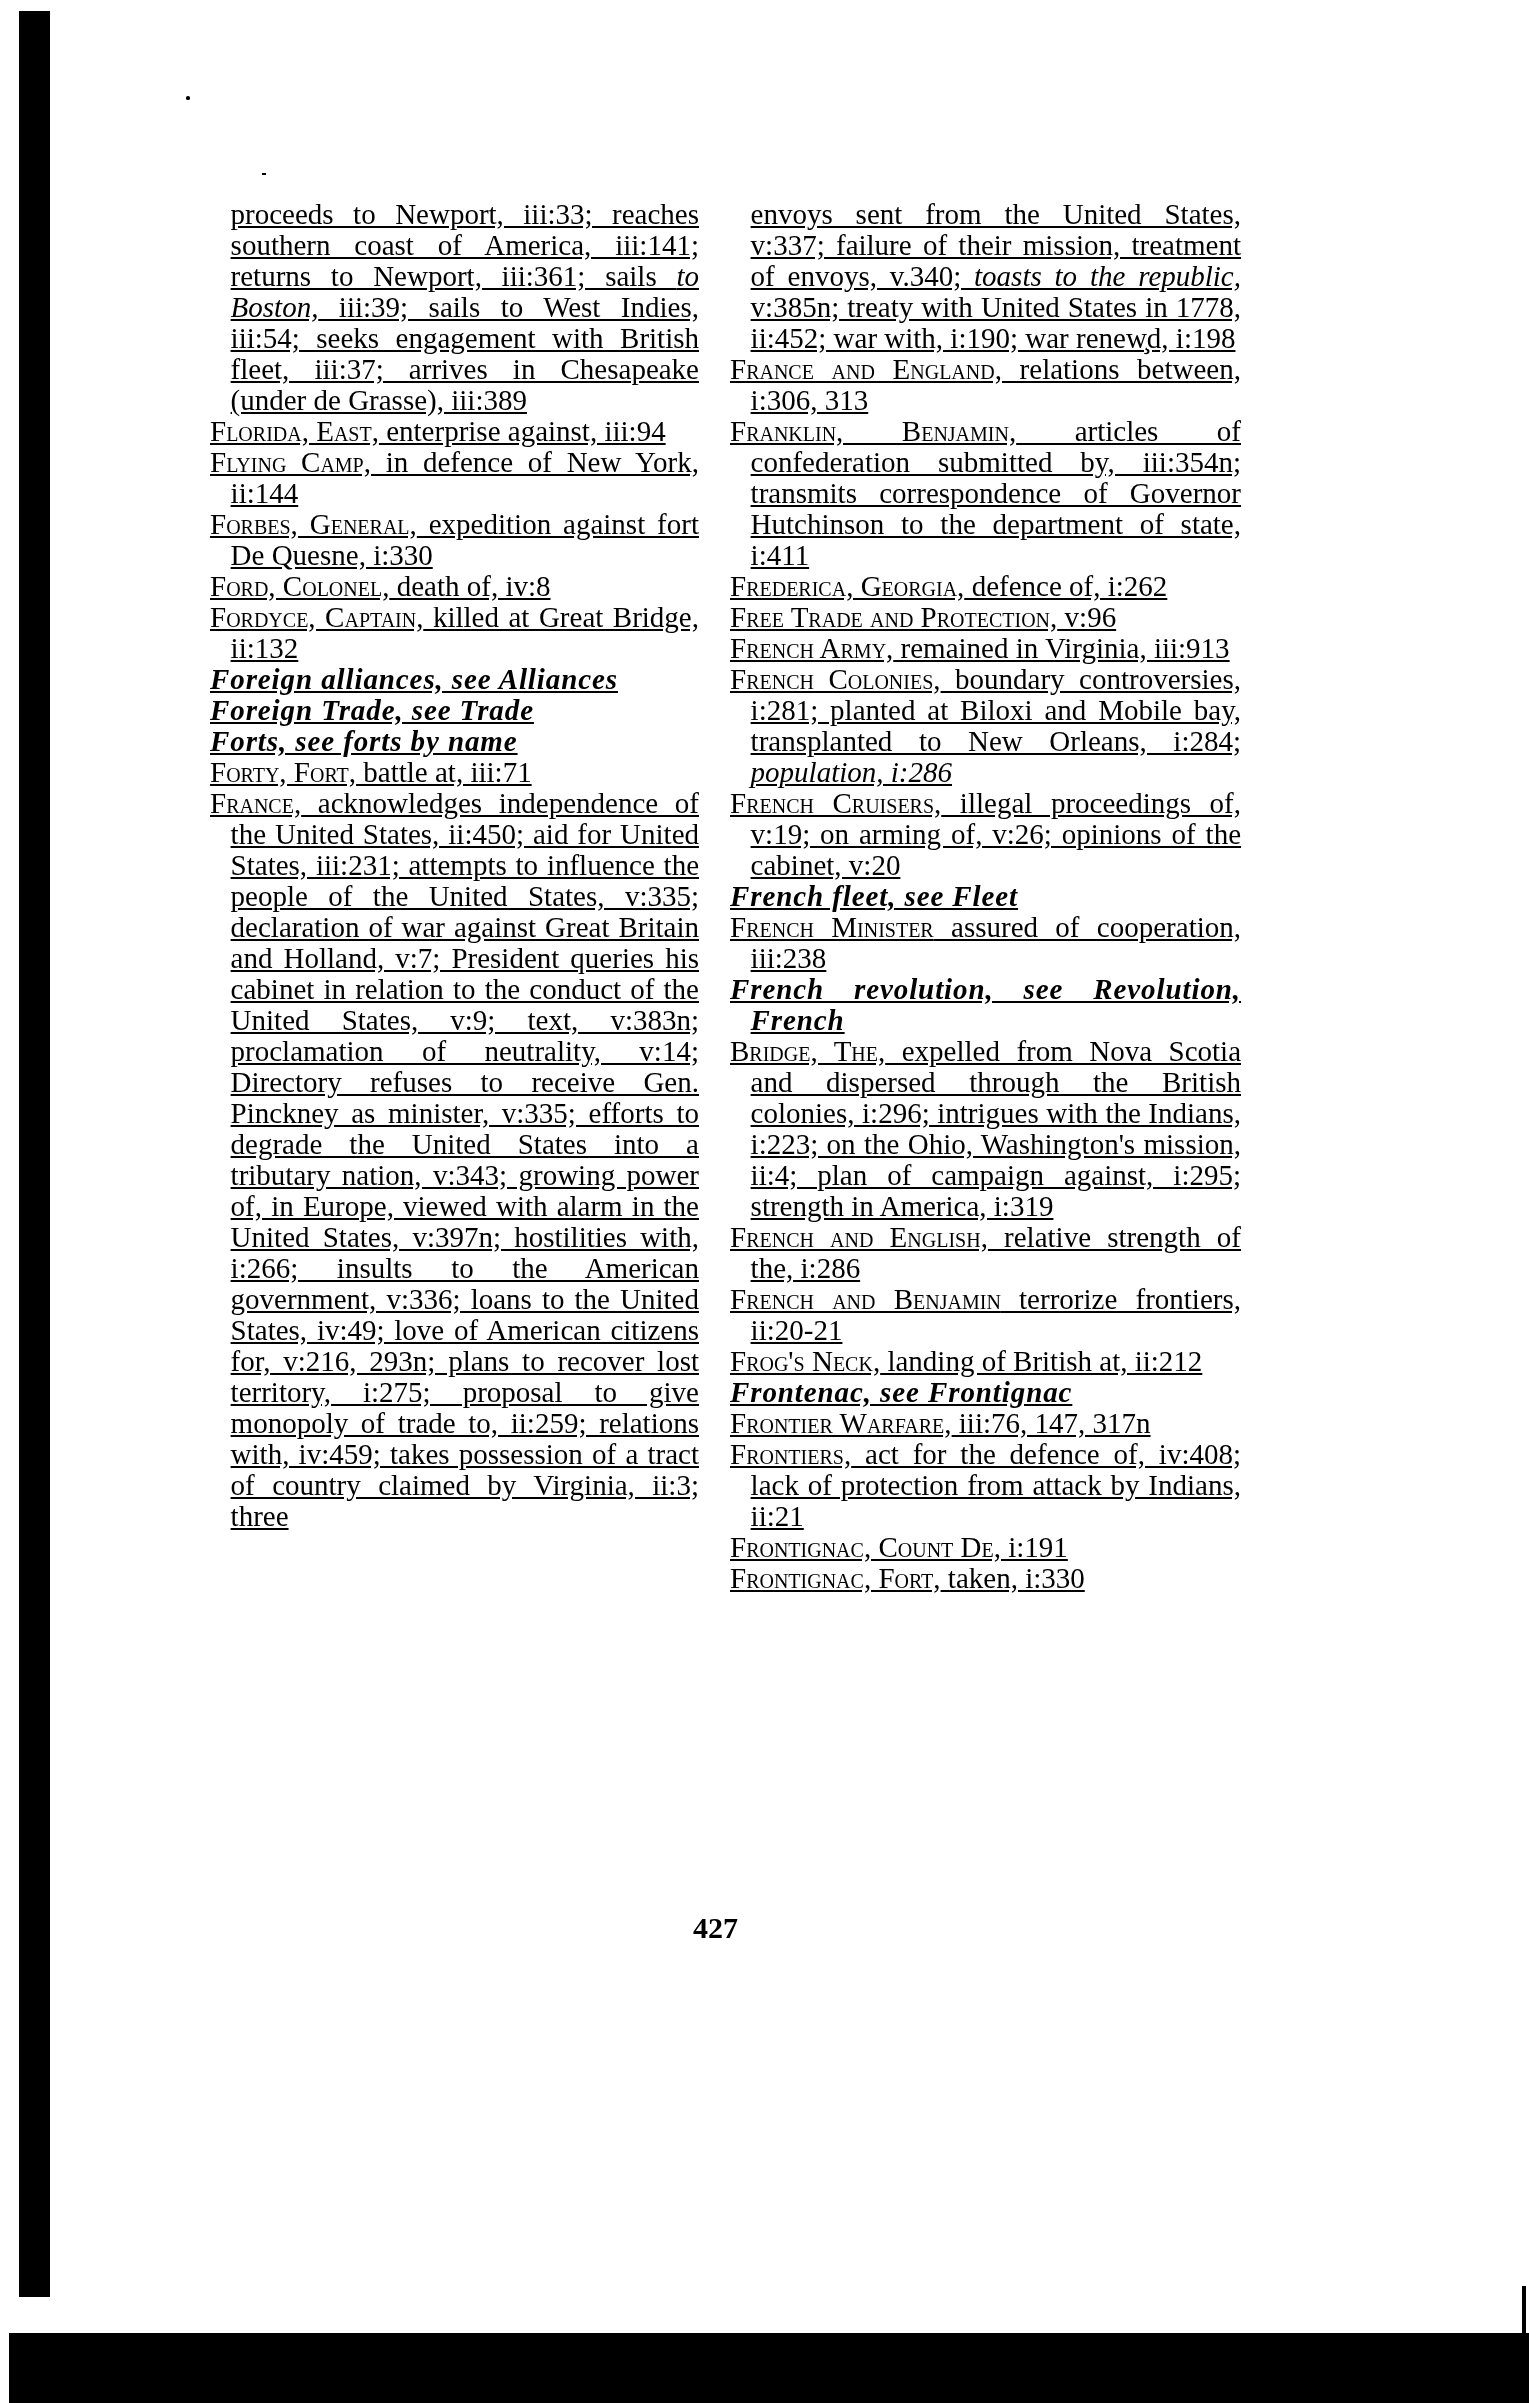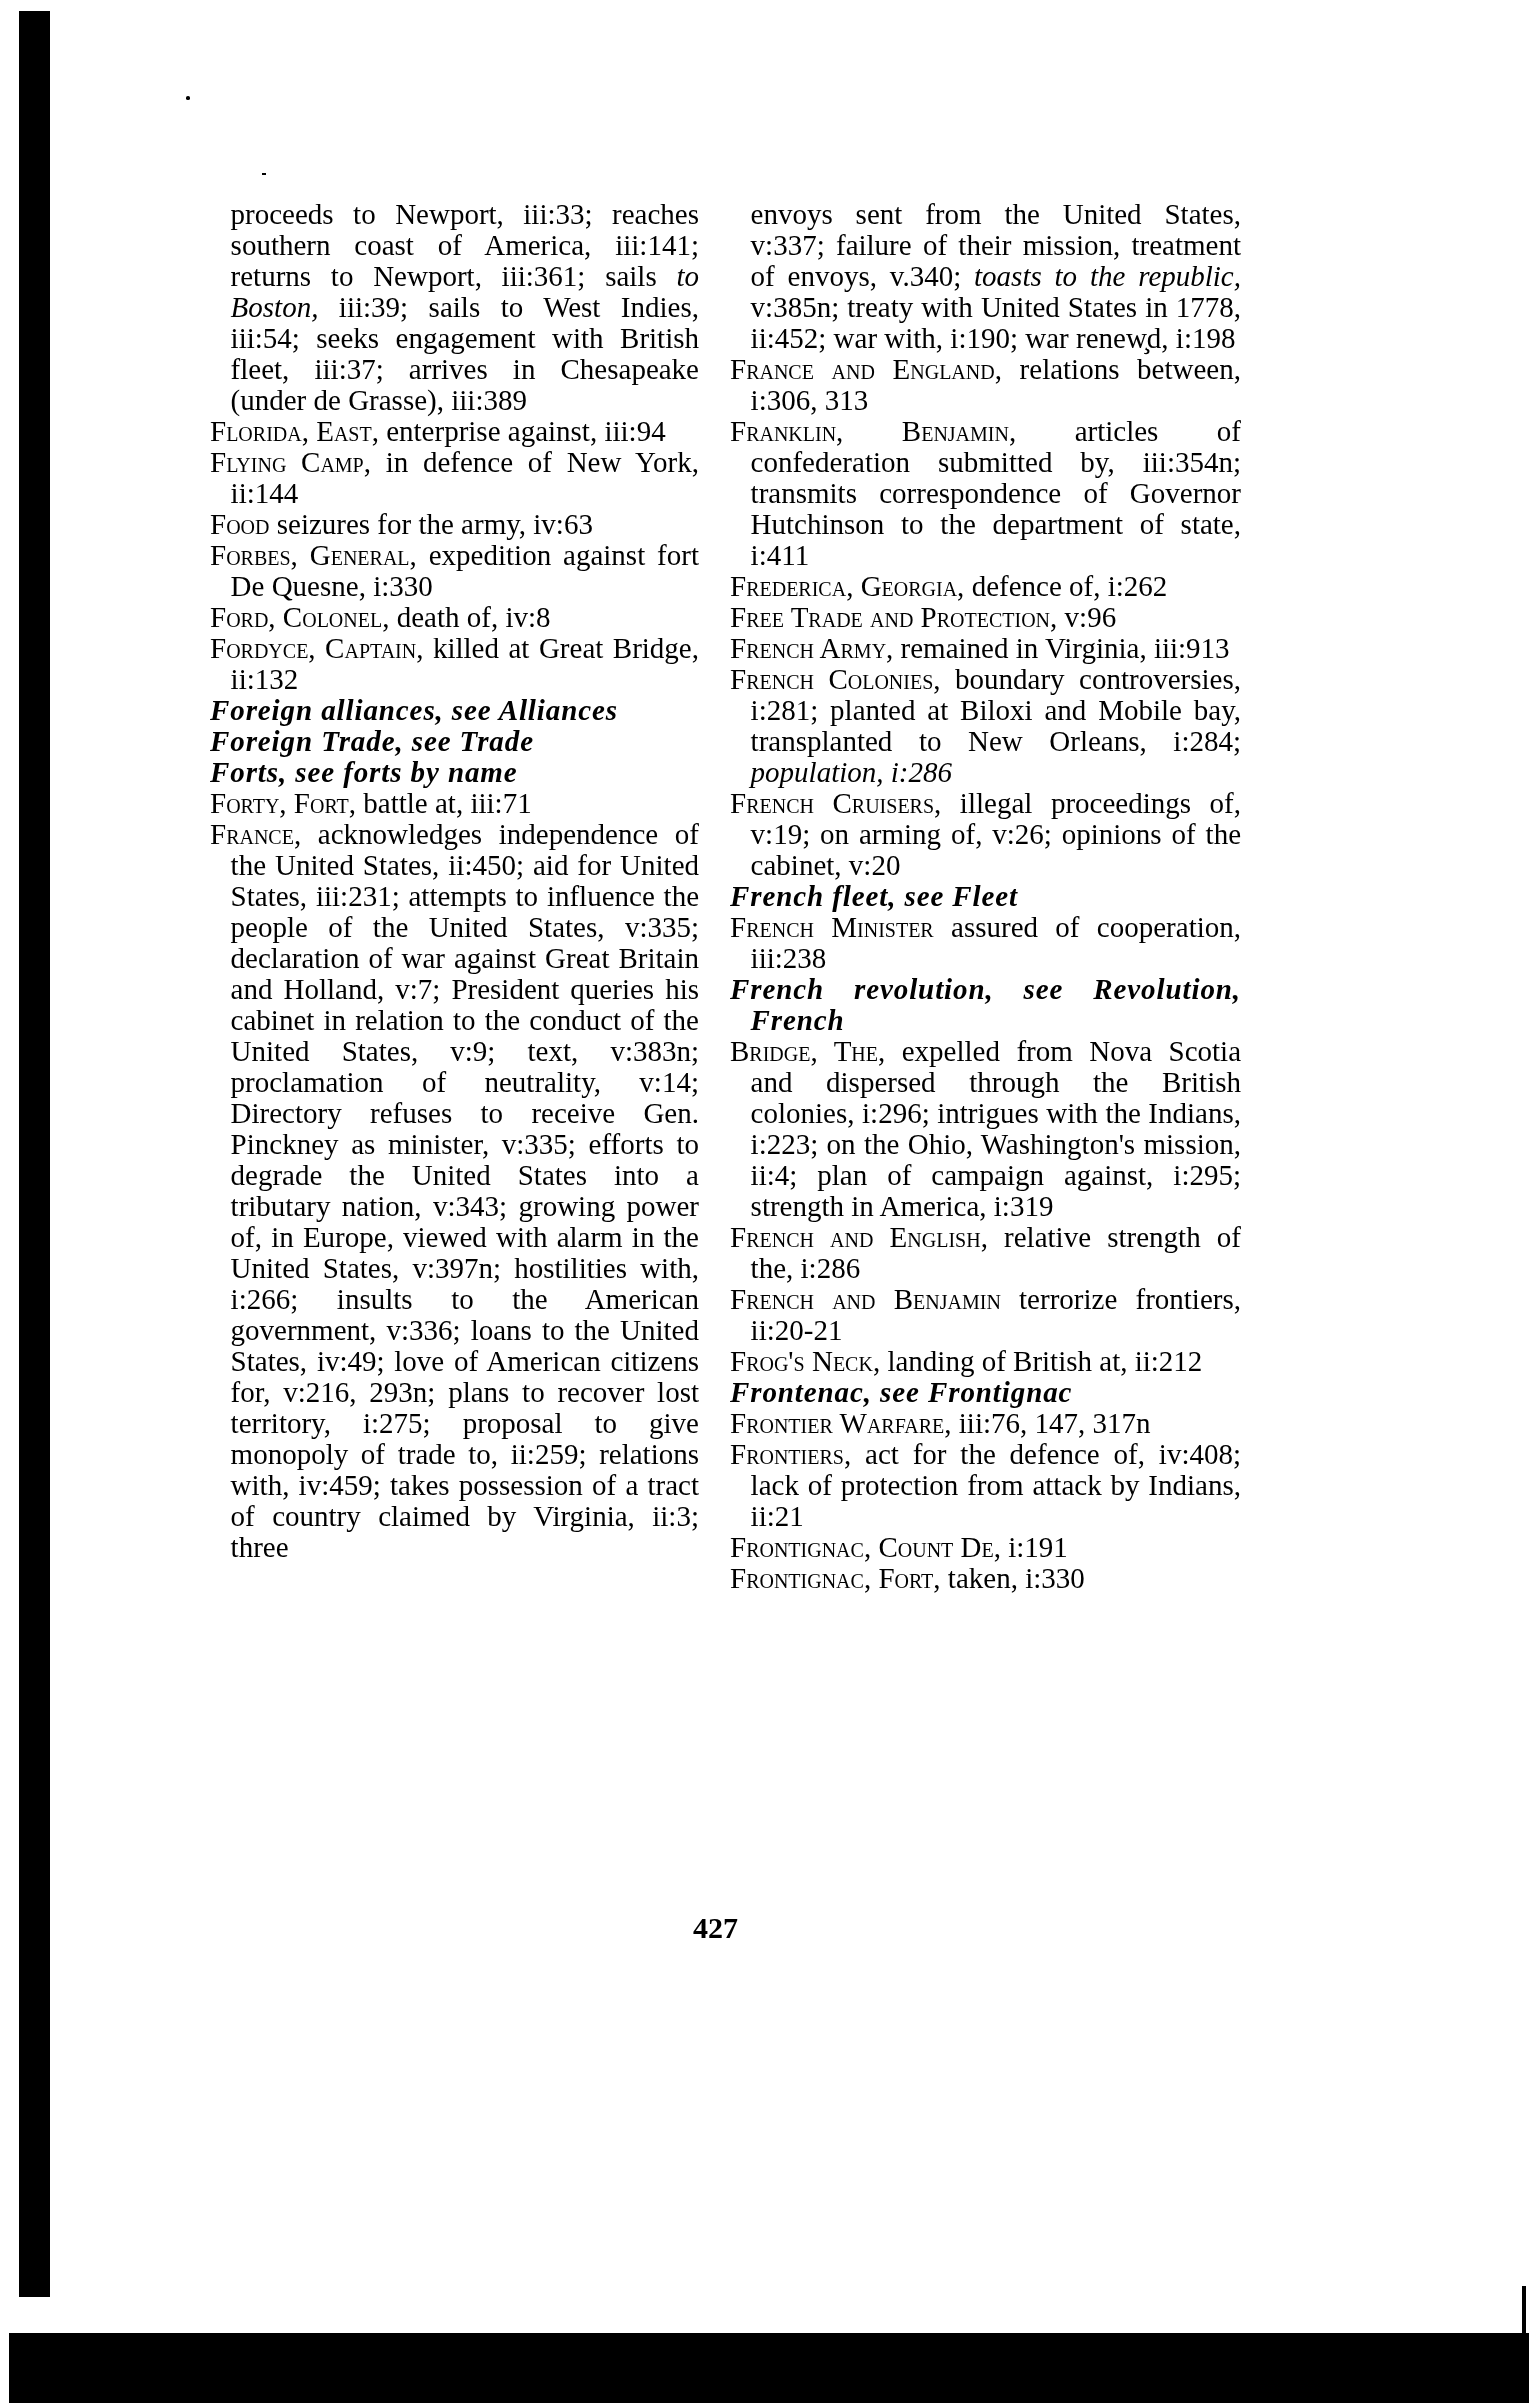--- a/index.html
+++ b/index.html
@@ -7,41 +7,40 @@
     width: 1530px; height: 2403px; background: #ffffff; position: relative; overflow: hidden;
     font-family: "Liberation Serif", "DejaVu Serif", serif; color: #000;
   }
   .edge-left { position: absolute; left: 19px; top: 11.2px; width: 31px; height: 2286px; background: #000; }
   .edge-bottom { position: absolute; left: 9.4px; top: 2333px; width: 1521px; height: 70px; background: #000; }
   .edge-right { position: absolute; left: 1522px; top: 2286px; width: 3.7px; height: 52px; background: #000; }
   .speck { position: absolute; background: #000; border-radius: 50%; }
   .column { position: absolute; top: 199px; font-size: 29px; line-height: 31px; }
   .col-left { left: 210px; width: 489px; }
   .col-right { left: 730px; width: 511px; }
-  .entry { padding-left: 20.6px; text-indent: -20.6px; text-align: justify; margin: 0; }
+  .entry { padding-left: 20.6px; text-indent: -20.6px; text-align: justify; margin: 0; text-decoration: underline; }
   .entry.cont { padding-left: 20.6px; text-indent: 0; }
   .sc { font-variant: small-caps; }
   .it { font-style: italic; }
   .seeref { font-style: italic; font-weight: bold; letter-spacing: 0.9px; }
   .page-number { position: absolute; left: 693px; top: 1911px; font-size: 30px; font-weight: bold; }
 </style>
 </head>
 <body>
 
 <div class="edge-left"></div>
 <div class="edge-bottom"></div>
 <div class="edge-right"></div>
 <div class="speck" style="left:186px;top:96px;width:3.7px;height:3.7px;"></div>
 <div class="speck" style="left:262px;top:173px;width:3.7px;height:1.9px;border-radius:0;"></div>
 
 <div class="column col-left">
     <p class="entry cont"><span>proceeds to Newport, iii:33; reaches southern coast of America, iii:141; returns to Newport, iii:361; sails </span><span class="it">to Boston,</span><span> iii:39; sails to West Indies, iii:54; seeks engagement with British fleet, iii:37; arrives in Chesapeake (under de Grasse), iii:389</span></p>
     <p class="entry"><span class="sc">Florida, East,</span><span> enterprise against, iii:94</span></p>
     <p class="entry"><span class="sc">Flying Camp,</span><span> in defence of New York, ii:144</span></p>
-    <p class="entry"><span class="sc">Food</span><span> seizures for the army, iv:63</span></p>
     <p class="entry"><span class="sc">Forbes, General,</span><span> expedition against fort De Quesne, i:330</span></p>
     <p class="entry"><span class="sc">Ford, Colonel,</span><span> death of, iv:8</span></p>
     <p class="entry"><span class="sc">Fordyce, Captain,</span><span> killed at Great Bridge, ii:132</span></p>
     <p class="entry"><span class="seeref">Foreign alliances, see Alliances</span></p>
     <p class="entry"><span class="seeref">Foreign Trade, see Trade</span></p>
     <p class="entry"><span class="seeref">Forts, see forts by name</span></p>
     <p class="entry"><span class="sc">Forty, Fort,</span><span> battle at, iii:71</span></p>
     <p class="entry"><span class="sc">France,</span><span> acknowledges independence of the United States, ii:450; aid for United States, iii:231; attempts to influence the people of the United States, v:335; declaration of war against Great Britain and Holland, v:7; President queries his cabinet in relation to the conduct of the United States, v:9; text, v:383n; proclamation of neutrality, v:14; Directory refuses to receive Gen. Pinckney as minister, v:335; efforts to degrade the United States into a tributary nation, v:343; growing power of, in Europe, viewed with alarm in the United States, v:397n; hostilities with, i:266; insults to the American government, v:336; loans to the United States, iv:49; love of American citizens for, v:216, 293n; plans to recover lost territory, i:275; proposal to give monopoly of trade to, ii:259; relations with, iv:459; takes possession of a tract of country claimed by Virginia, ii:3; three</span></p>
   </div>
 <div class="column col-right">

